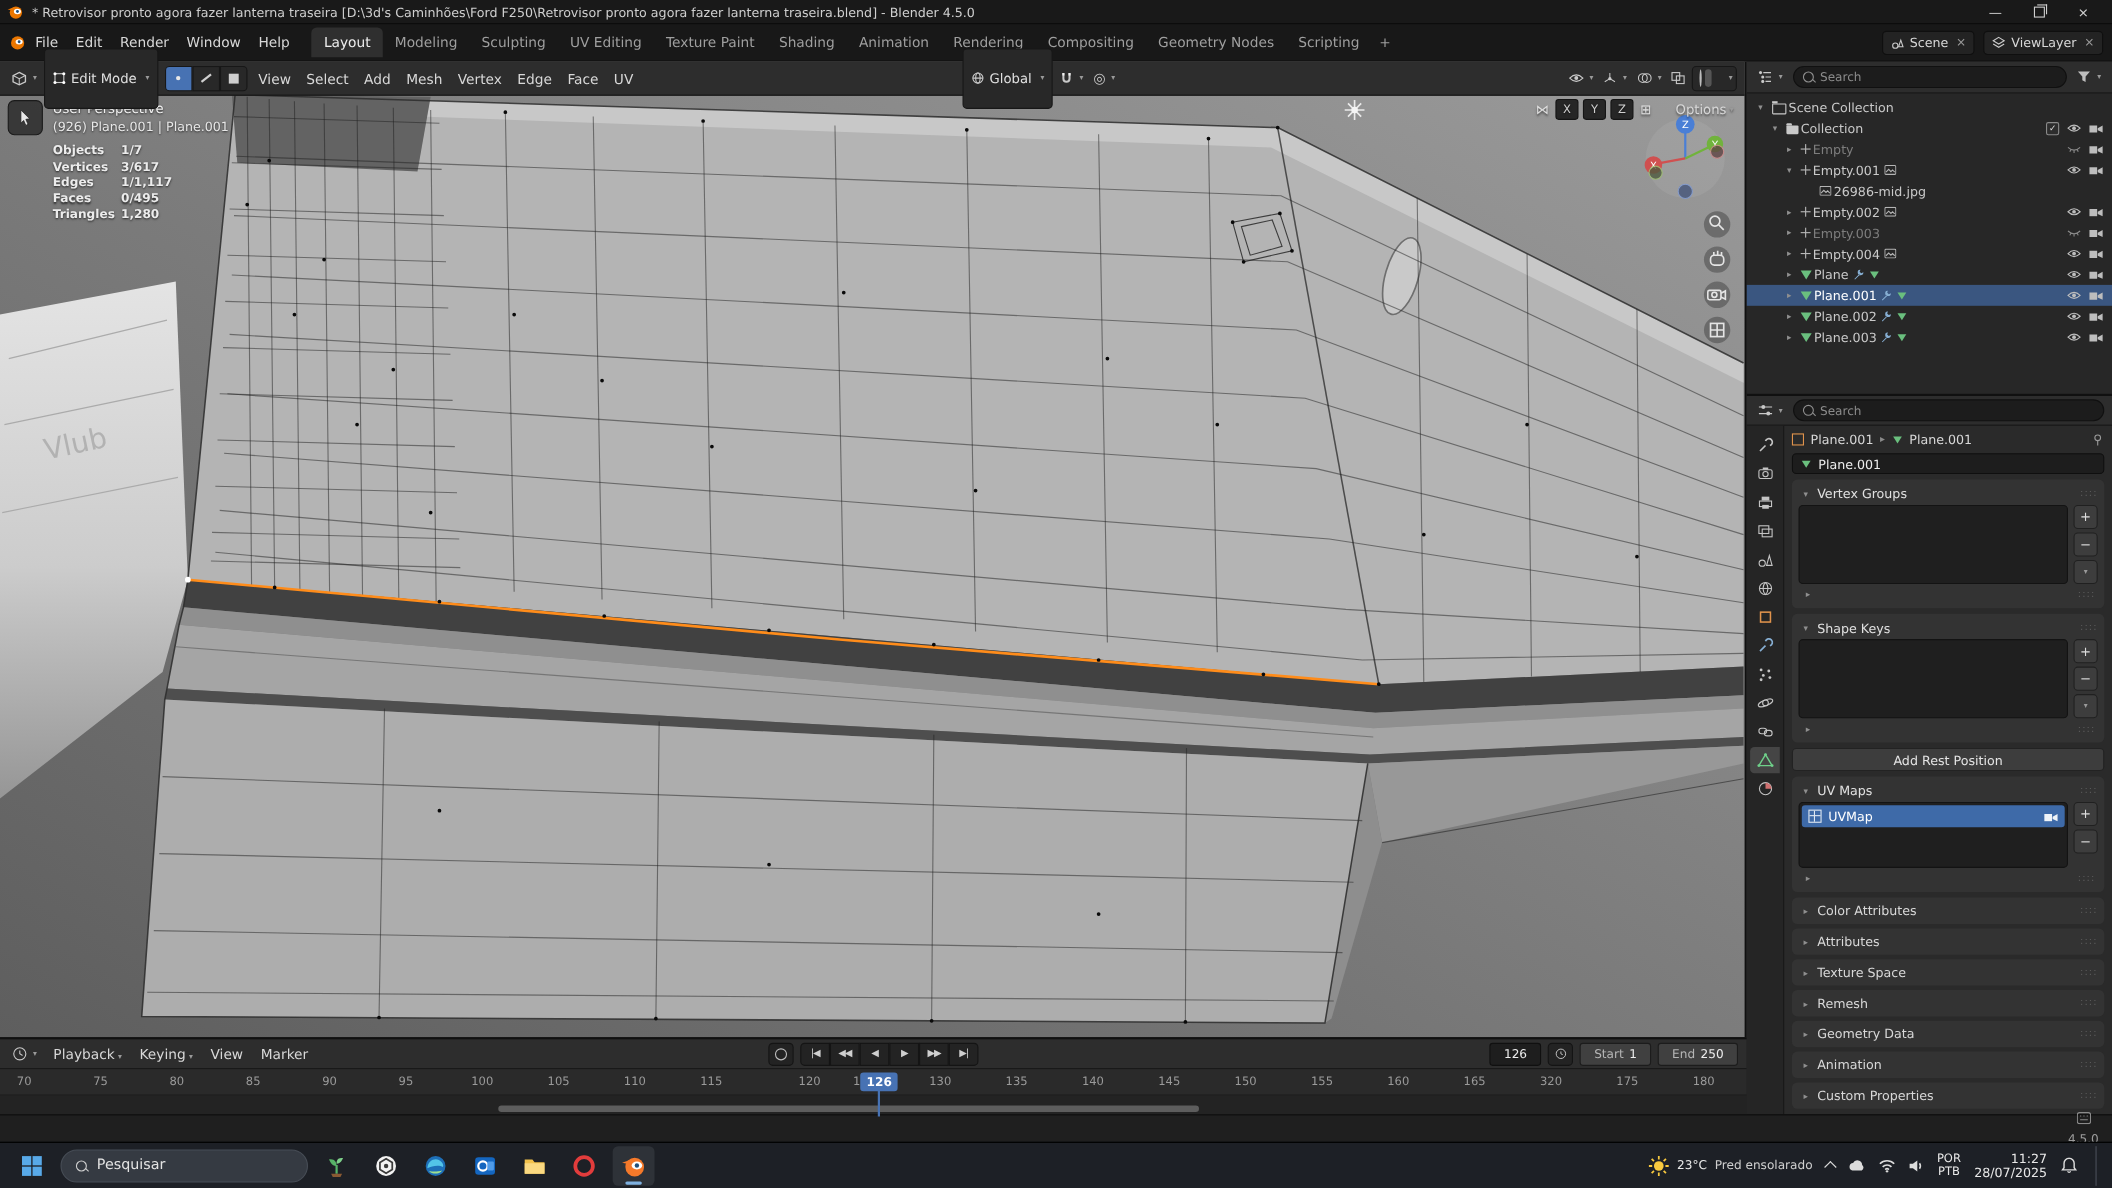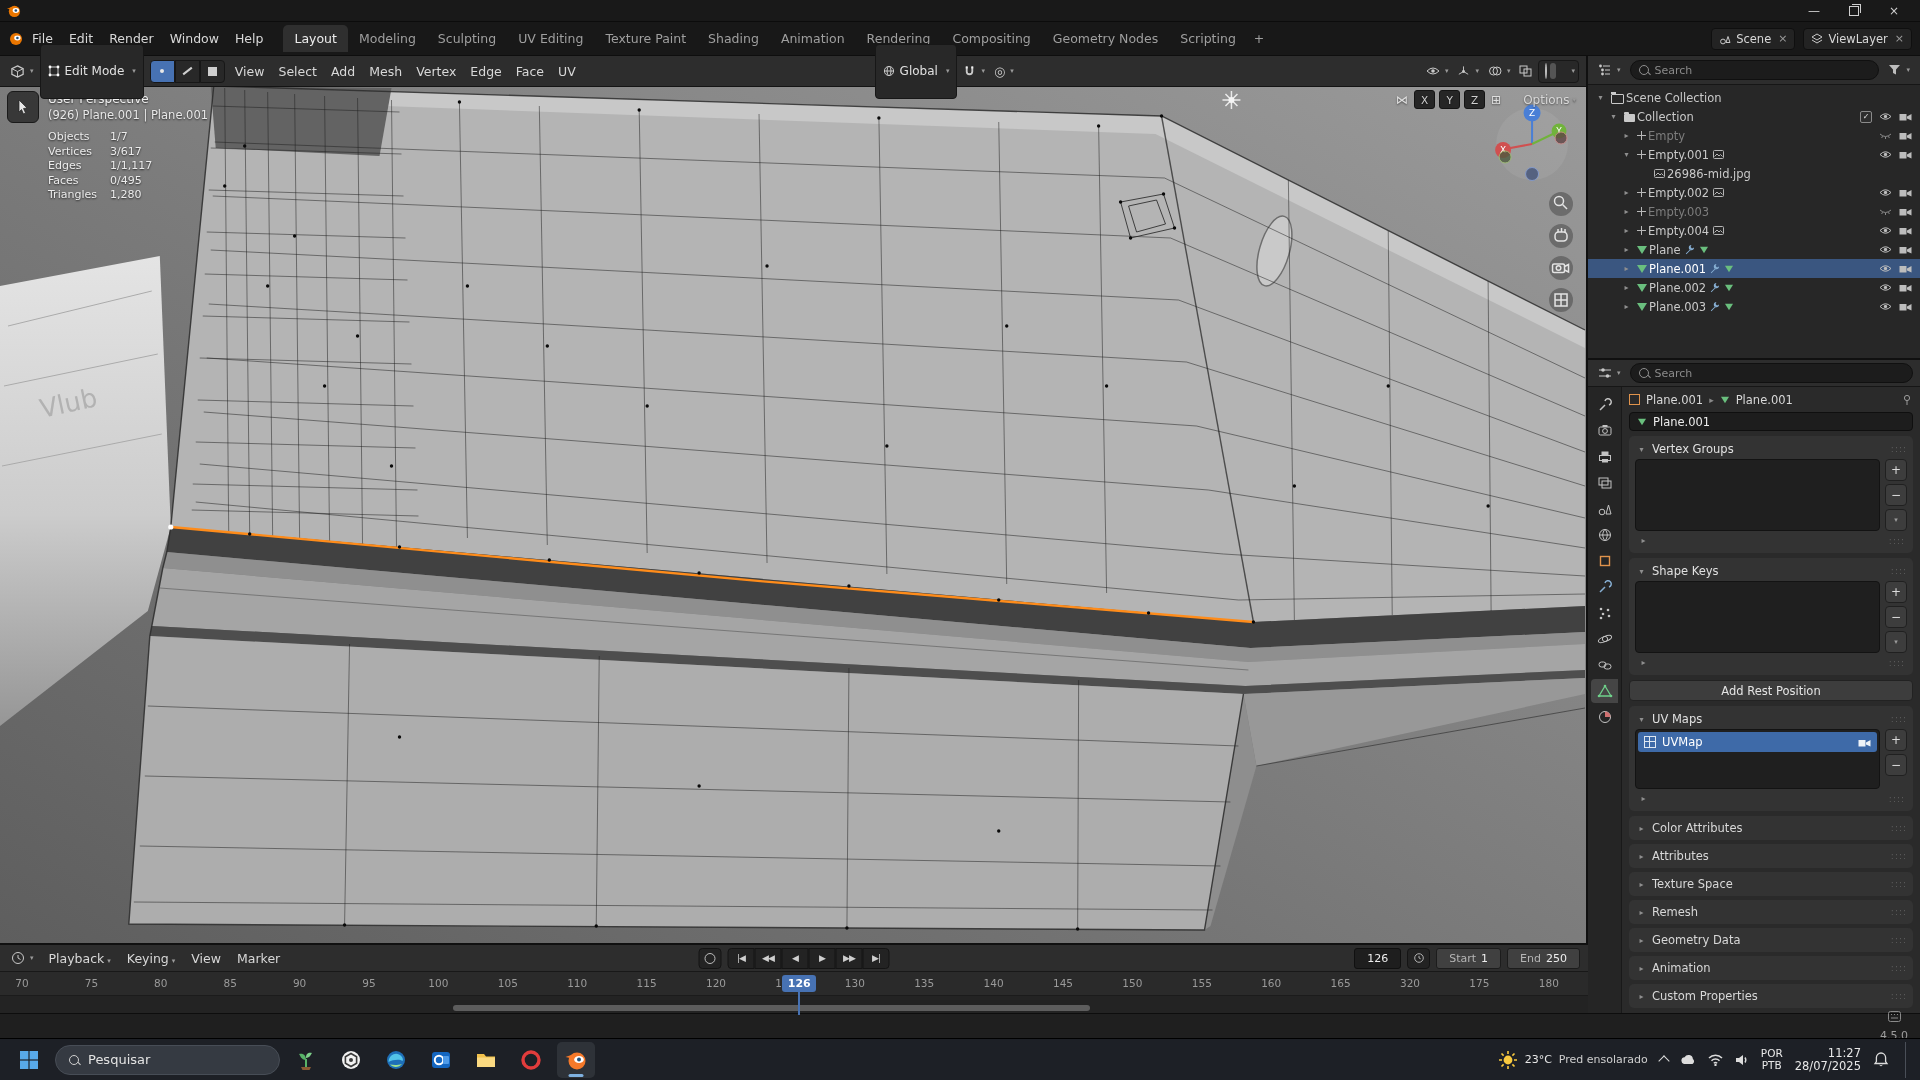--- a/index.html
+++ b/index.html
@@ -55,21 +55,21 @@
   .sh-rend{background:radial-gradient(circle at 35% 30%,#ffffff,#808080);}
   .shwrap{padding:1px;border-radius:3px;}
   .shwrap.active{background:#555555;}
   #vp-canvas{position:absolute;left:0;top:30px;right:0;bottom:0;overflow:hidden;}
   #vp-svg{position:absolute;inset:0;width:100%;height:100%;}
   #vp-tools{position:absolute;left:7px;top:5px;z-index:3;}
   .toolbtn{width:30px;height:30px;background:rgba(30,30,30,.72);border:1px solid #1a1a1a;border-radius:6px;display:flex;align-items:center;justify-content:center;}
   #vp-overlay{position:absolute;left:48px;top:6px;z-index:2;pointer-events:none;text-shadow:0 1px 2px rgba(0,0,0,.7);}
   #vp-overlay .persp{font-size:12px;color:#f0f0f0;}
   #vp-overlay .ctx{font-size:11.5px;color:#e8e8e8;margin-top:2px;}
-  #vp-stats{margin-top:8px;}
+  #vp-stats{margin-top:8px;font-weight:bold;}
   .statrow{display:flex;font-size:11px;line-height:14.5px;color:#ececec;}
   .statrow .sl{width:62px;}
   #vp-axisrow{position:absolute;top:4px;right:10px;display:flex;align-items:center;gap:4px;z-index:3;color:#d8d8d8;text-shadow:0 1px 2px rgba(0,0,0,.5);}
   .axbtn{width:19px;height:17px;background:#262626;border:1px solid #141414;border-radius:3px;color:#cfcfcf;font-size:10.5px;display:flex;align-items:center;justify-content:center;}
   .axicon{color:#dfdfdf;font-size:12px;padding:0 2px;}
   #options-dd{display:flex;align-items:center;margin-left:16px;font-size:12px;}
 
   
   #timeline{position:absolute;left:0;top:943px;width:1588px;height:70px;background:#262626;border-top:2px solid #101010;box-sizing:border-box;}
   #tl-header{height:26px;background:#2d2d2d;display:flex;align-items:center;padding:0 8px;gap:4px;border-bottom:1px solid #181818;position:relative;}
@@ -170,20 +170,21 @@
 
 <div id="app">
 
   <div id="titlebar">
     <svg width="15" height="15" viewBox="0 0 16 16">
       <circle cx="9" cy="9" r="6" fill="#ea7600"></circle>
         <ellipse cx="10.5" cy="8" rx="3.4" ry="2.6" fill="#fff"></ellipse>
       <circle cx="10.5" cy="8" r="1.4" fill="#20507c"></circle>
         <path d="M1 6 L7 4 L6 7 Z" fill="#ea7600"></path>
     </svg>
+    <span class="title">* Retrovisor pronto agora fazer lanterna traseira [D:\3d's Caminhões\Ford F250\Retrovisor pronto agora fazer lanterna traseira.blend] - Blender 4.5.0</span>
     <div id="wincontrols">
       <span class="winbtn">—</span>
       <span class="winbtn">
           <span class="sq2"></span>
         </span>
       <span class="winbtn">×</span>
     </div>
   </div>
 
   <div id="topbar">
@@ -537,21 +538,21 @@
           <span class="tick" style="left: 2px;">70</span>
           <span class="tick" style="left: 71.4px;">75</span>
           <span class="tick" style="left: 140.8px;">80</span>
           <span class="tick" style="left: 210.2px;">85</span>
           <span class="tick" style="left: 279.6px;">90</span>
           <span class="tick" style="left: 349px;">95</span>
           <span class="tick" style="left: 418.4px;">100</span>
           <span class="tick" style="left: 487.8px;">105</span>
           <span class="tick" style="left: 557.2px;">110</span>
           <span class="tick" style="left: 626.6px;">115</span>
-          <span class="tick" style="left: 696px; text-align: center;">120</span>
+          <span class="tick" style="left: 716px; text-align: center;">120</span>
           <span class="tick" style="left: 765.4px;">125</span>
           <span class="tick" style="left: 834.8px;">130</span>
           <span class="tick" style="left: 904.2px;">135</span>
           <span class="tick" style="left: 973.6px;">140</span>
           <span class="tick" style="left: 1043px;">145</span>
           <span class="tick" style="left: 1112.4px;">150</span>
           <span class="tick" style="left: 1181.8px;">155</span>
           <span class="tick" style="left: 1251.2px;">160</span>
           <span class="tick" style="left: 1320.6px;">165</span>
           <span class="tick" style="left: 1390px;">320</span>

